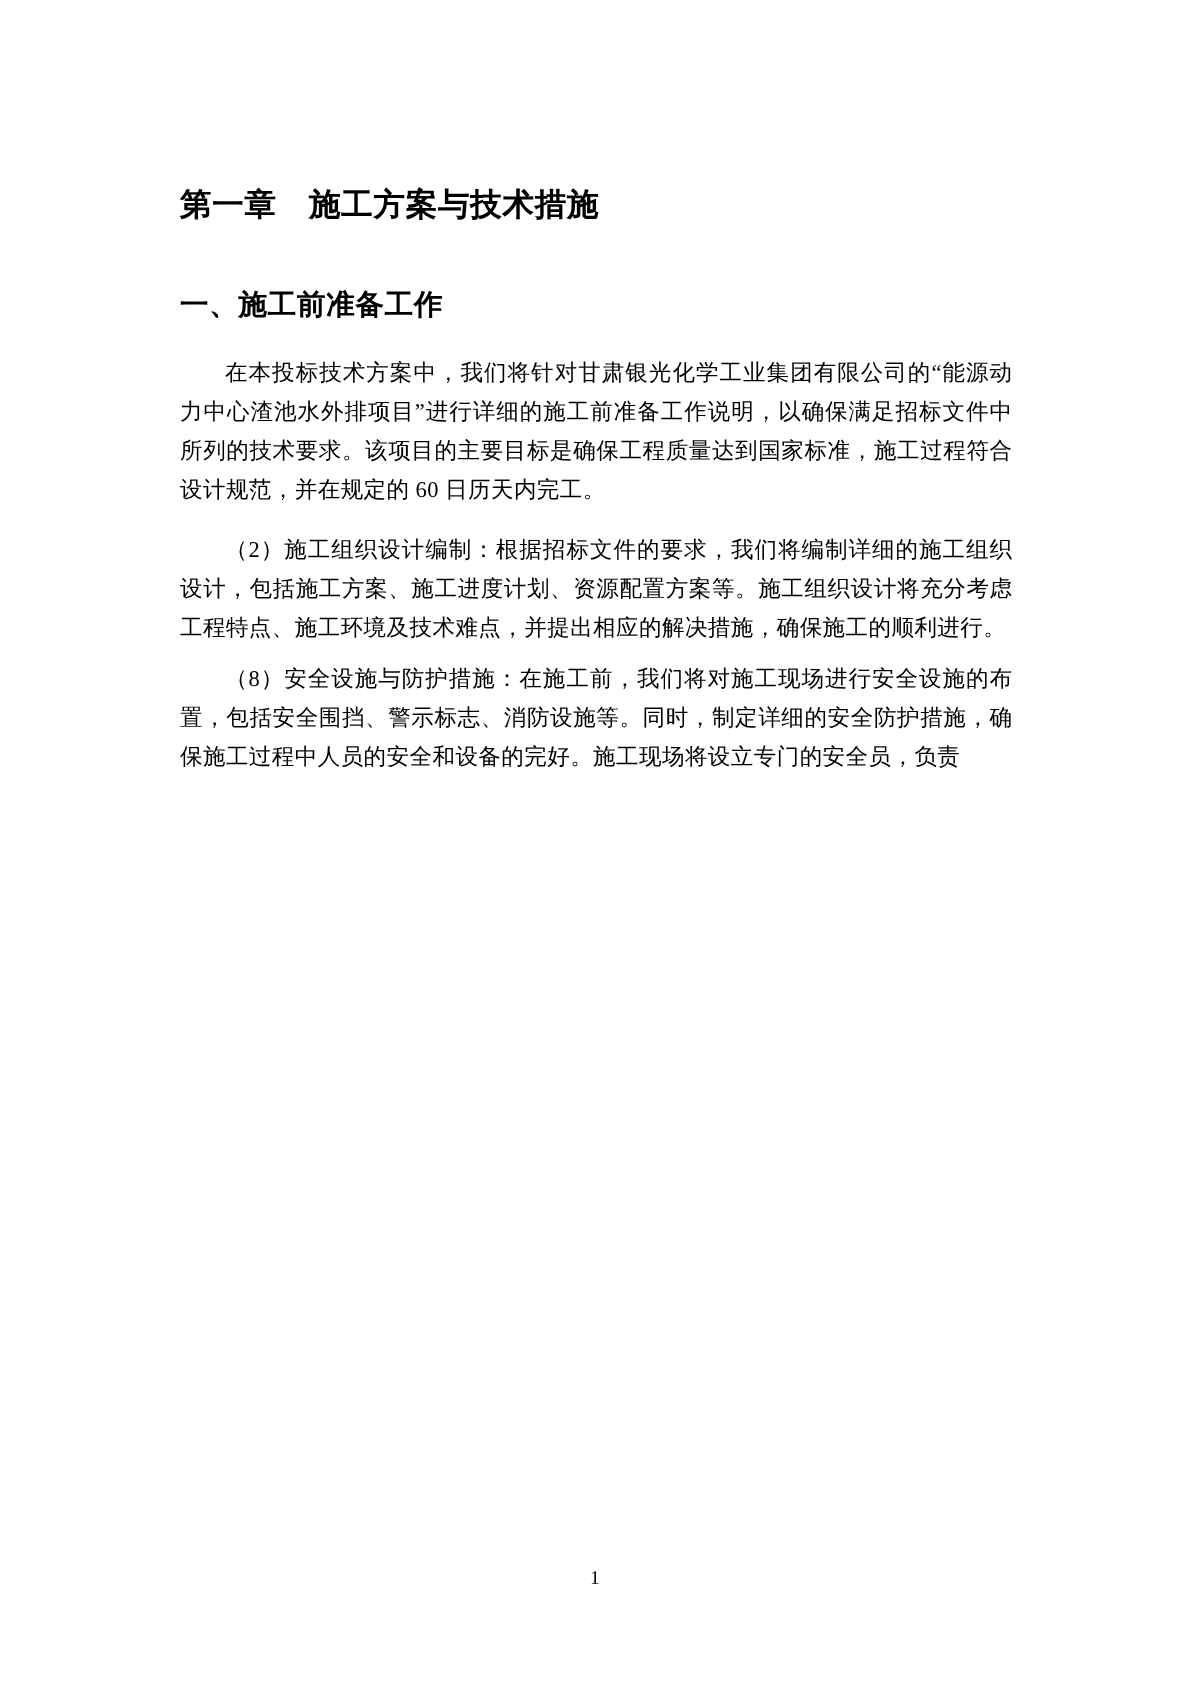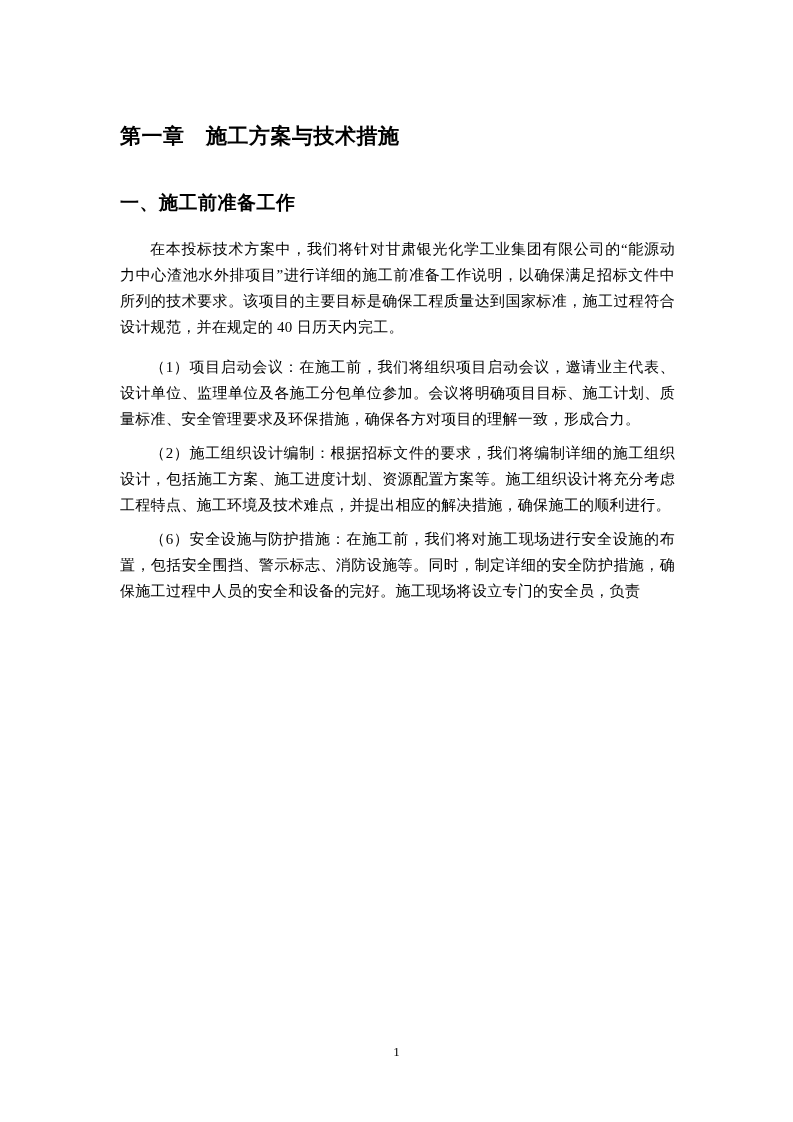--- a/index.html
+++ b/index.html
@@ -72,27 +72,26 @@
 </head>
 <body>
 
 <div class="page">
 
   <h1 class="chapter-title">第一章　施工方案与技术措施</h1>
 
 
   <h3 class="sub-heading">一、施工前准备工作</h3>
 
-  <p class="body-para intro">在本投标技术方案中，我们将针对甘肃银光化学工业集团有限公司的“能源动力中心渣池水外排项目”进行详细的施工前准备工作说明，以确保满足招标文件中所列的技术要求。该项目的主要目标是确保工程质量达到国家标准，施工过程符合设计规范，并在规定的 40 日历天内完工。</p>
+  <p class="body-para intro">在本投标技术方案中，我们将针对甘肃银光化学工业集团有限公司的“能源动力中心渣池水外排项目”进行详细的施工前准备工作说明，以确保满足招标文件中所列的技术要求。该项目的主要目标是确保工程质量达到国家标准，施工过程符合设计规范，并在规定的 60 日历天内完工。</p>
 
 
-  <p class="body-para">（1）项目启动会议：在施工前，我们将组织项目启动会议，邀请业主代表、设计单位、监理单位及各施工分包单位参加。会议将明确项目目标、施工计划、质量标准、安全管理要求及环保措施，确保各方对项目的理解一致，形成合力。</p>
 
   <p class="body-para">（2）施工组织设计编制：根据招标文件的要求，我们将编制详细的施工组织设计，包括施工方案、施工进度计划、资源配置方案等。施工组织设计将充分考虑工程特点、施工环境及技术难点，并提出相应的解决措施，确保施工的顺利进行。</p>
 
 
 
 
-  <p class="body-para">（6）安全设施与防护措施：在施工前，我们将对施工现场进行安全设施的布置，包括安全围挡、警示标志、消防设施等。同时，制定详细的安全防护措施，确保施工过程中人员的安全和设备的完好。施工现场将设立专门的安全员，负责</p>
+  <p class="body-para">（8）安全设施与防护措施：在施工前，我们将对施工现场进行安全设施的布置，包括安全围挡、警示标志、消防设施等。同时，制定详细的安全防护措施，确保施工过程中人员的安全和设备的完好。施工现场将设立专门的安全员，负责</p>
 
   <div class="page-number">1</div>
 
 </div>
 
 </body></html>

